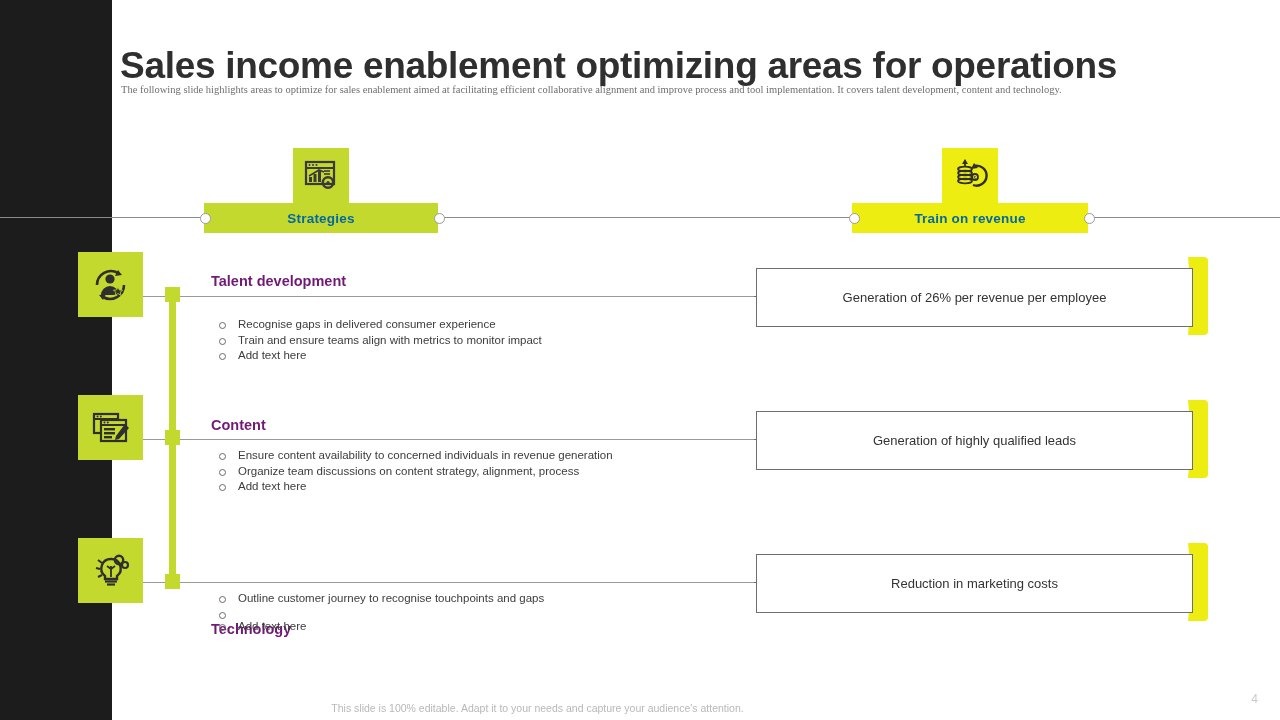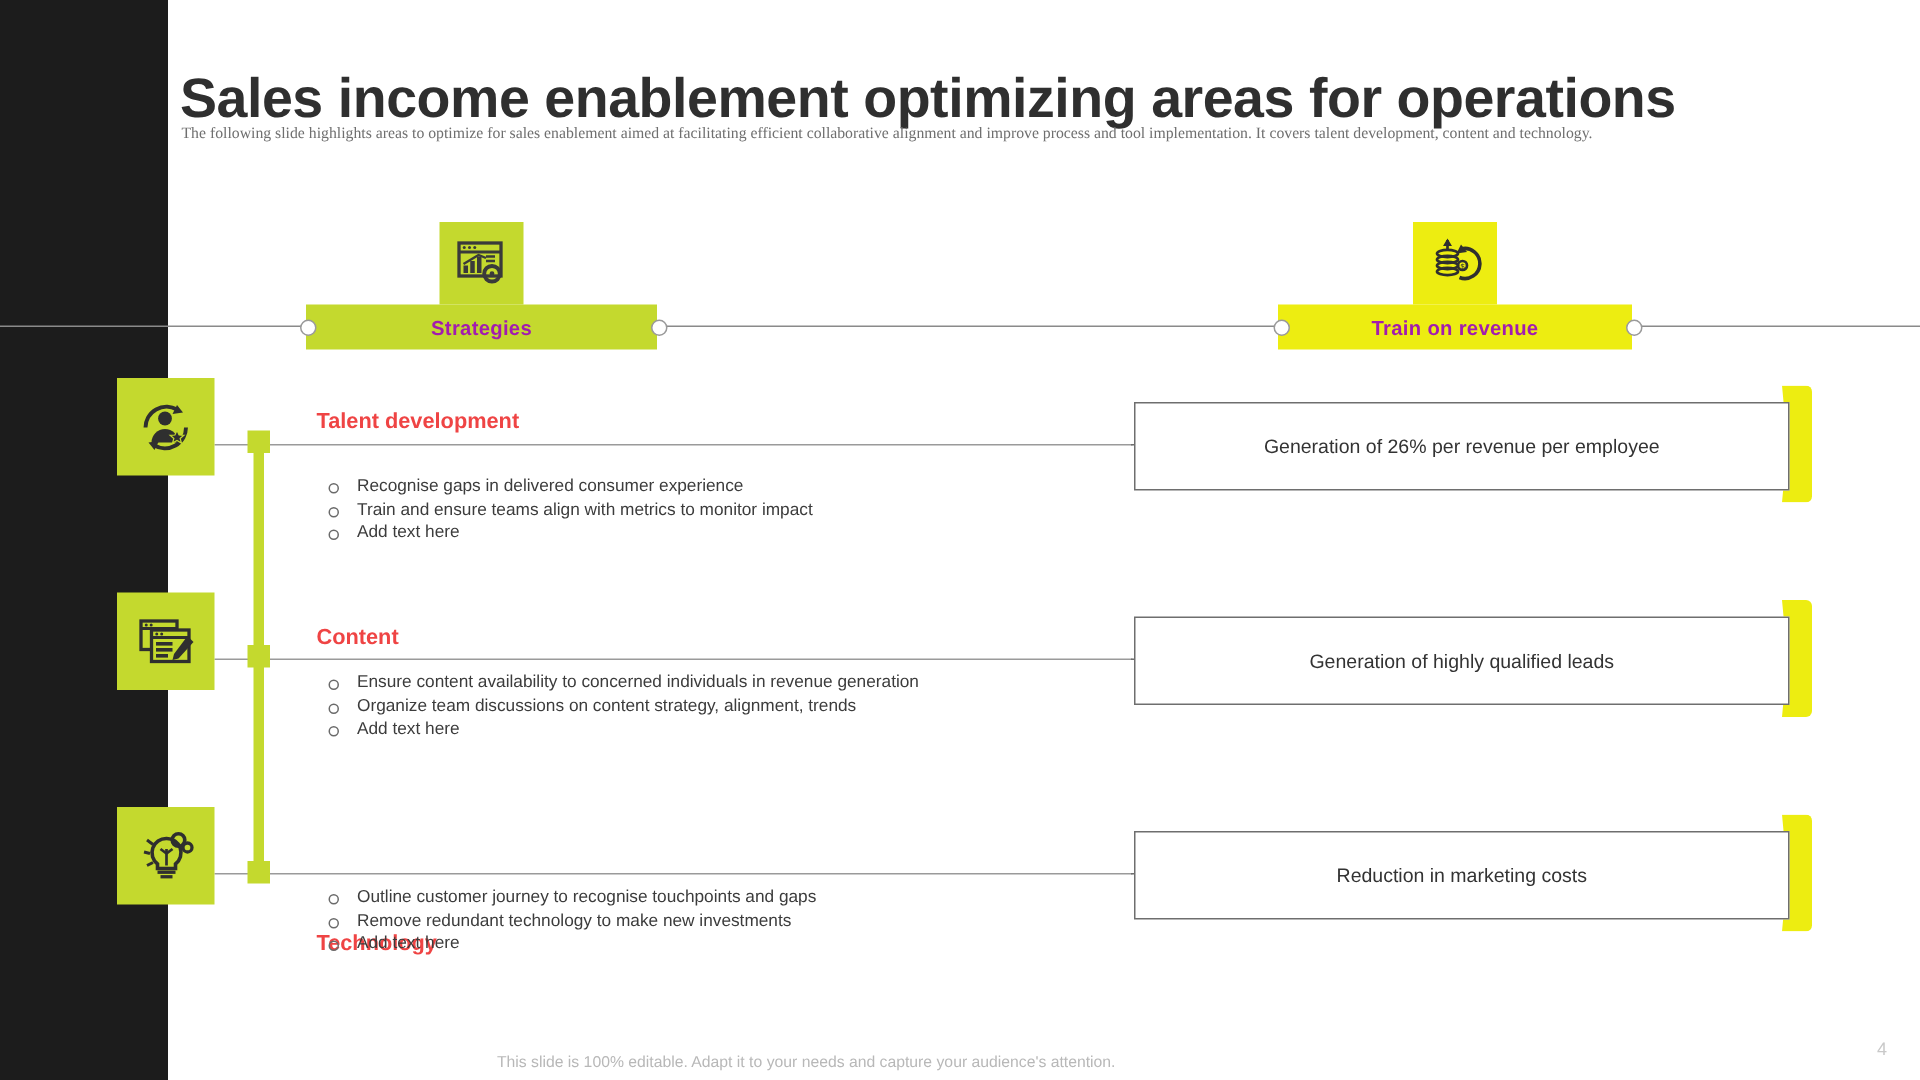--- a/index.html
+++ b/index.html
@@ -38,21 +38,21 @@
     position:absolute;top:213px;width:9px;height:9px;border-radius:50%;
     background:#ffffff;border:1px solid #9a9a9a;z-index:6;
   }
 
   
   .cat-bar{
     position:absolute;height:30px;z-index:4;
     display:flex;align-items:center;justify-content:center;
   }
   .cat-bar .cat-label{
-    font-size:13.5px;font-weight:bold;color:#a21caf;letter-spacing:.2px;
+    font-size:13.5px;font-weight:bold;color:#0369a1;letter-spacing:.2px;
   }
   .cat-tab{
     position:absolute;width:56px;height:55px;z-index:4;
     display:flex;align-items:center;justify-content:center;
   }
 
   
   .icon-tile{
     position:absolute;left:78px;width:65px;height:65px;
     background:#c4d92e;z-index:5;
@@ -67,21 +67,21 @@
   .spine-node{
     position:absolute;left:165px;width:15px;height:15px;
     background:#c4d92e;z-index:5;
   }
 
   
   .sec-rule{
     position:absolute;left:143px;width:612px;height:1px;background:#9a9a9a;z-index:2;
   }
   .sec-head{
-    position:absolute;left:211px;font-size:14.5px;font-weight:bold;color:#ef4444;z-index:5;
+    position:absolute;left:211px;font-size:14.5px;font-weight:bold;color:#701a75;z-index:5;
   }
   .bullets{
     position:absolute;left:211px;z-index:5;
     font-size:11.5px;color:#3c3c3c;line-height:15.6px;
   }
   .bullets .b{
     display:flex;align-items:flex-start;white-space:nowrap;
   }
   .bullets .marker{
     display:inline-block;width:5px;height:5px;border:1px solid #6a6a6a;border-radius:50%;
@@ -225,21 +225,21 @@
   </div>
   <div class="sec-rule" style="top:439px;"></div>
   <div class="sec-head" style="top:417px;">Content</div>
   <div class="bullets" style="top:448px;">
     <div class="b">
         <span class="marker"></span>
         <span>Ensure content availability to concerned individuals in revenue  generation</span>
       </div>
     <div class="b">
         <span class="marker"></span>
-        <span>Organize team discussions on content strategy, alignment, trends</span>
+        <span>Organize team discussions on content strategy, alignment, process</span>
       </div>
     <div class="b">
         <span class="marker"></span>
         <span>Add text here</span>
       </div>
   </div>
   <div class="res-connector" style="left:754px;top:439px;"></div>
   <div class="res-accent" style="top:400px;"></div>
   <div class="res-box" style="top:411px;">
     <span>Generation of highly qualified leads</span>
@@ -262,21 +262,20 @@
   </div>
   <div class="sec-rule" style="top:582px;"></div>
   <div class="sec-head" style="top:578px;margin-top:43px;">Technology</div>
   <div class="bullets" style="top:591px;">
     <div class="b">
         <span class="marker"></span>
         <span>Outline customer journey to recognise touchpoints and gaps</span>
       </div>
     <div class="b">
         <span class="marker"></span>
-        <span>Remove redundant technology to make new investments</span>
       </div>
     <div class="b">
         <span class="marker"></span>
         <span>Add text here</span>
       </div>
   </div>
   <div class="res-connector" style="left:754px;top:582px;"></div>
   <div class="res-accent" style="top:543px;"></div>
   <div class="res-box" style="top:554px;">
     <span>Reduction in marketing costs</span>

